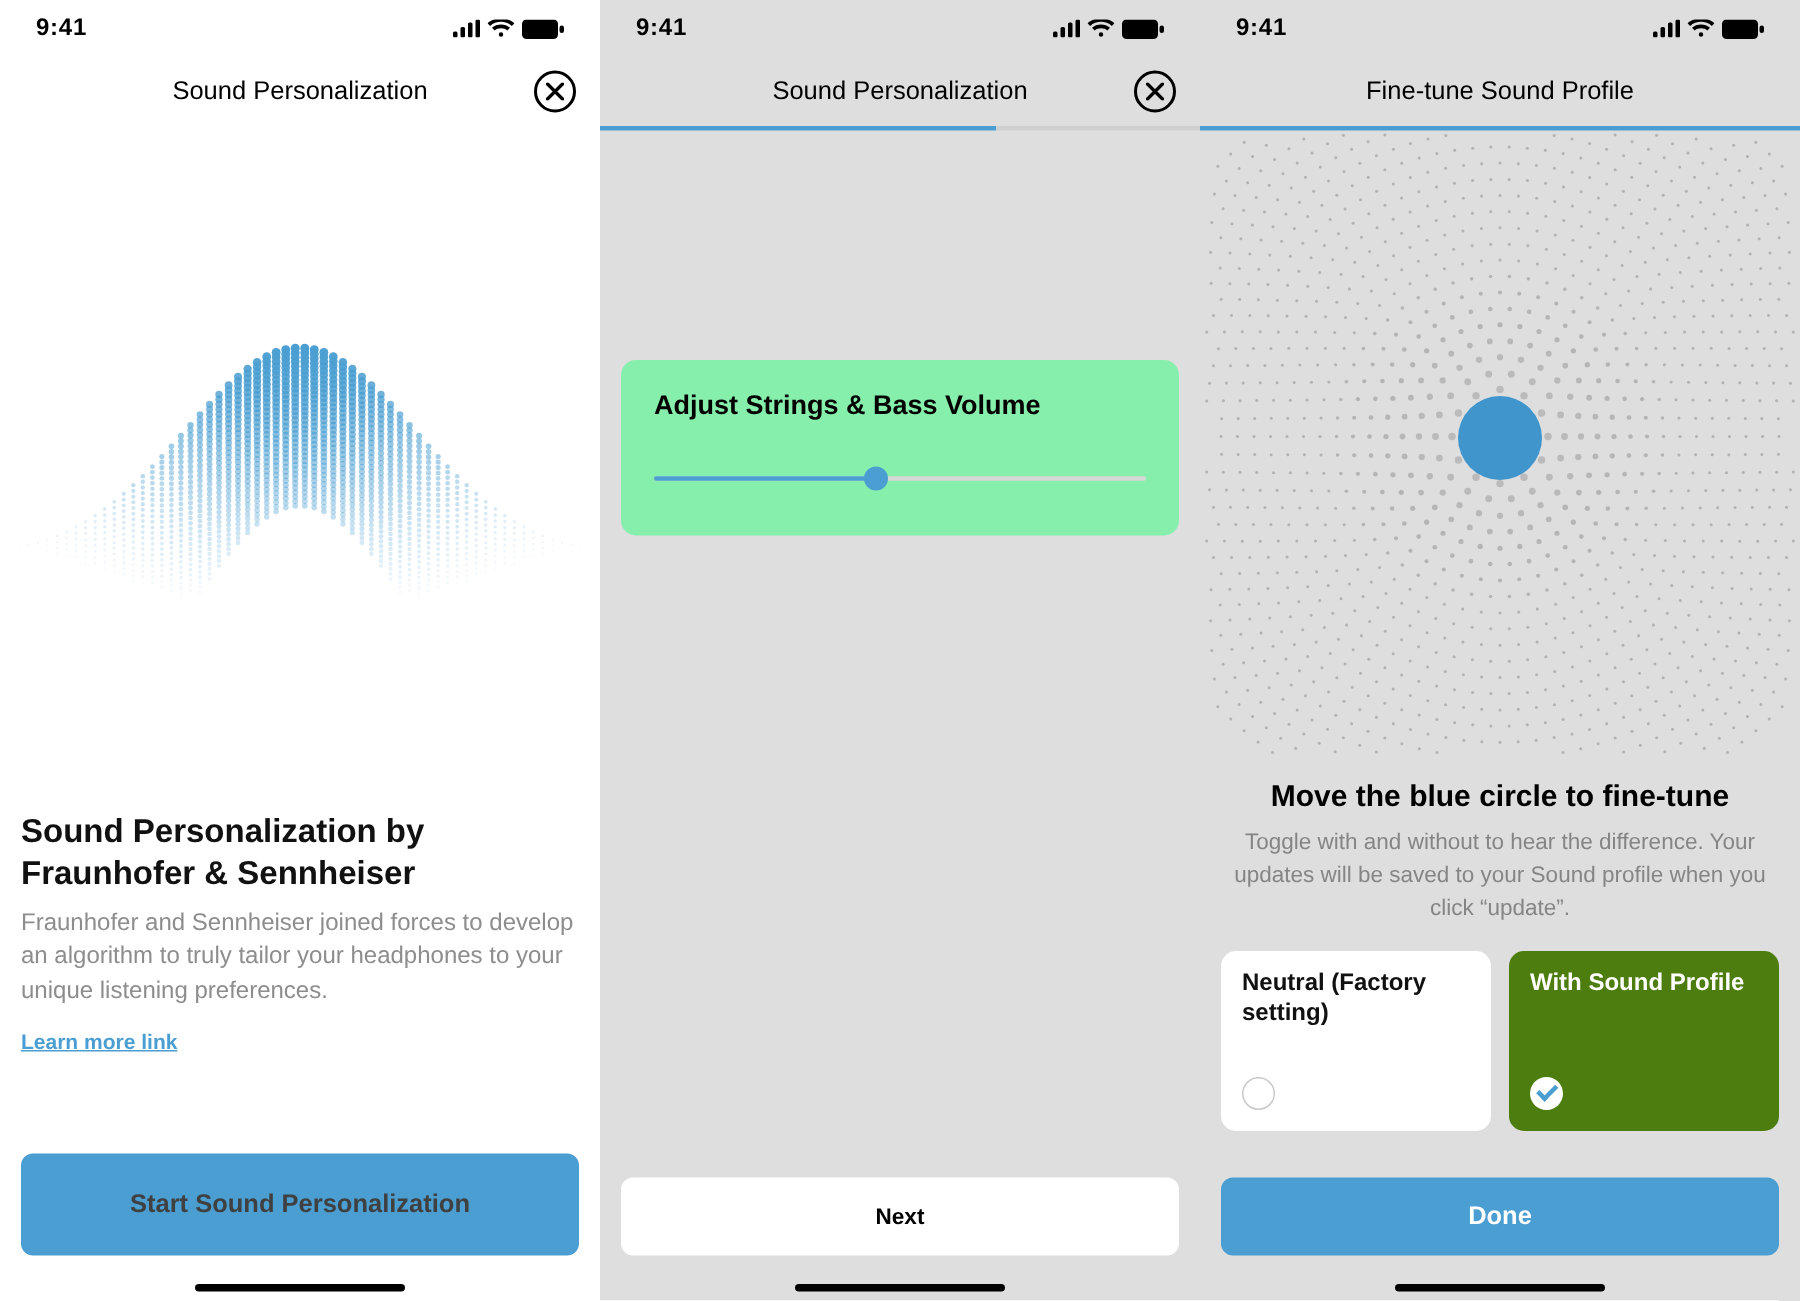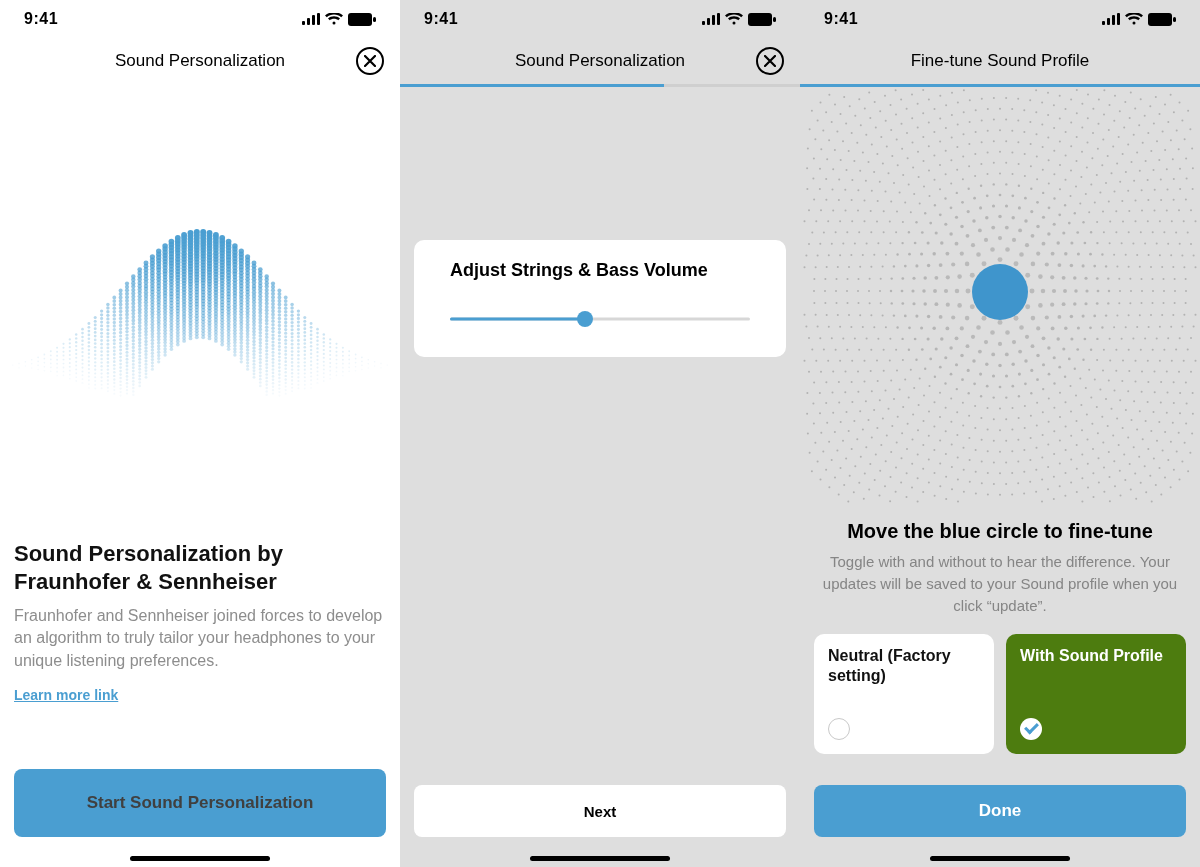--- a/index.html
+++ b/index.html
@@ -32,21 +32,21 @@
   
   .s1 .hero { margin-top: 90px; height: 300px; position: relative; }
   .s1 .hero svg { position:absolute; left:0; top:0; }
   .s1 .body-text { position: absolute; left: 14px; right: 14px; top: 540px; }
   .s1 .heading { font-size: 22px; font-weight: 800; line-height: 1.25; color:#111; margin-bottom: 10px; }
   .s1 .para { font-size: 16px; color: #8d8d8d; line-height: 1.4; margin-bottom: 14px; }
   .s1 .link { font-size: 14px; font-weight: 600; color: #4a9ed1; }
   .s1 .primary-btn { position:absolute; left: 14px; right: 14px; bottom: 30px; height: 68px; border-radius: 8px; background: #4a9ed1; color: #404040; font-size: 17px; font-weight: 700; border:none; cursor:pointer; }
 
   
-  .s2 .card { position:absolute; left: 14px; right: 14px; top: 240px; background: #ffffff; border-radius: 10px; padding: 20px 36px 28px; }
+  .s2 .card { position:absolute; left: 14px; right: 14px; top: 240px; background: #86efac; border-radius: 10px; padding: 20px 22px 28px; }
   .s2 .card .ctitle { font-size: 18px; font-weight: 700; margin-bottom: 28px; }
   .s2 .slider { position: relative; height: 20px; }
   .s2 .slider .track { position:absolute; top:50%; left:0; right:0; height:3px; background:#d7d7d7; transform:translateY(-50%); border-radius:2px;}
   .s2 .slider .fill { position:absolute; top:50%; left:0; height:3px; background:#4a9ed1; transform:translateY(-50%); border-radius:2px; width:45%; }
   .s2 .slider .knob { position:absolute; top:50%; width:16px; height:16px; background:#4a9ed1; border-radius:50%; transform:translate(-50%,-50%); left:45%; }
   .s2 .instr { position:absolute; left:20px; right:20px; top: 555px; text-align:center; font-size:20px; font-weight:800; line-height:1.35; }
   .s2 .next-btn { position:absolute; left:14px; right:14px; bottom: 30px; height: 52px; border-radius: 8px; background:#fff; color:#000; font-size:15px; font-weight:700; border:none; cursor:pointer; }
 
   
   .s3 .tuner { position:absolute; left:0; right:0; top: 86px; height: 420px; }

